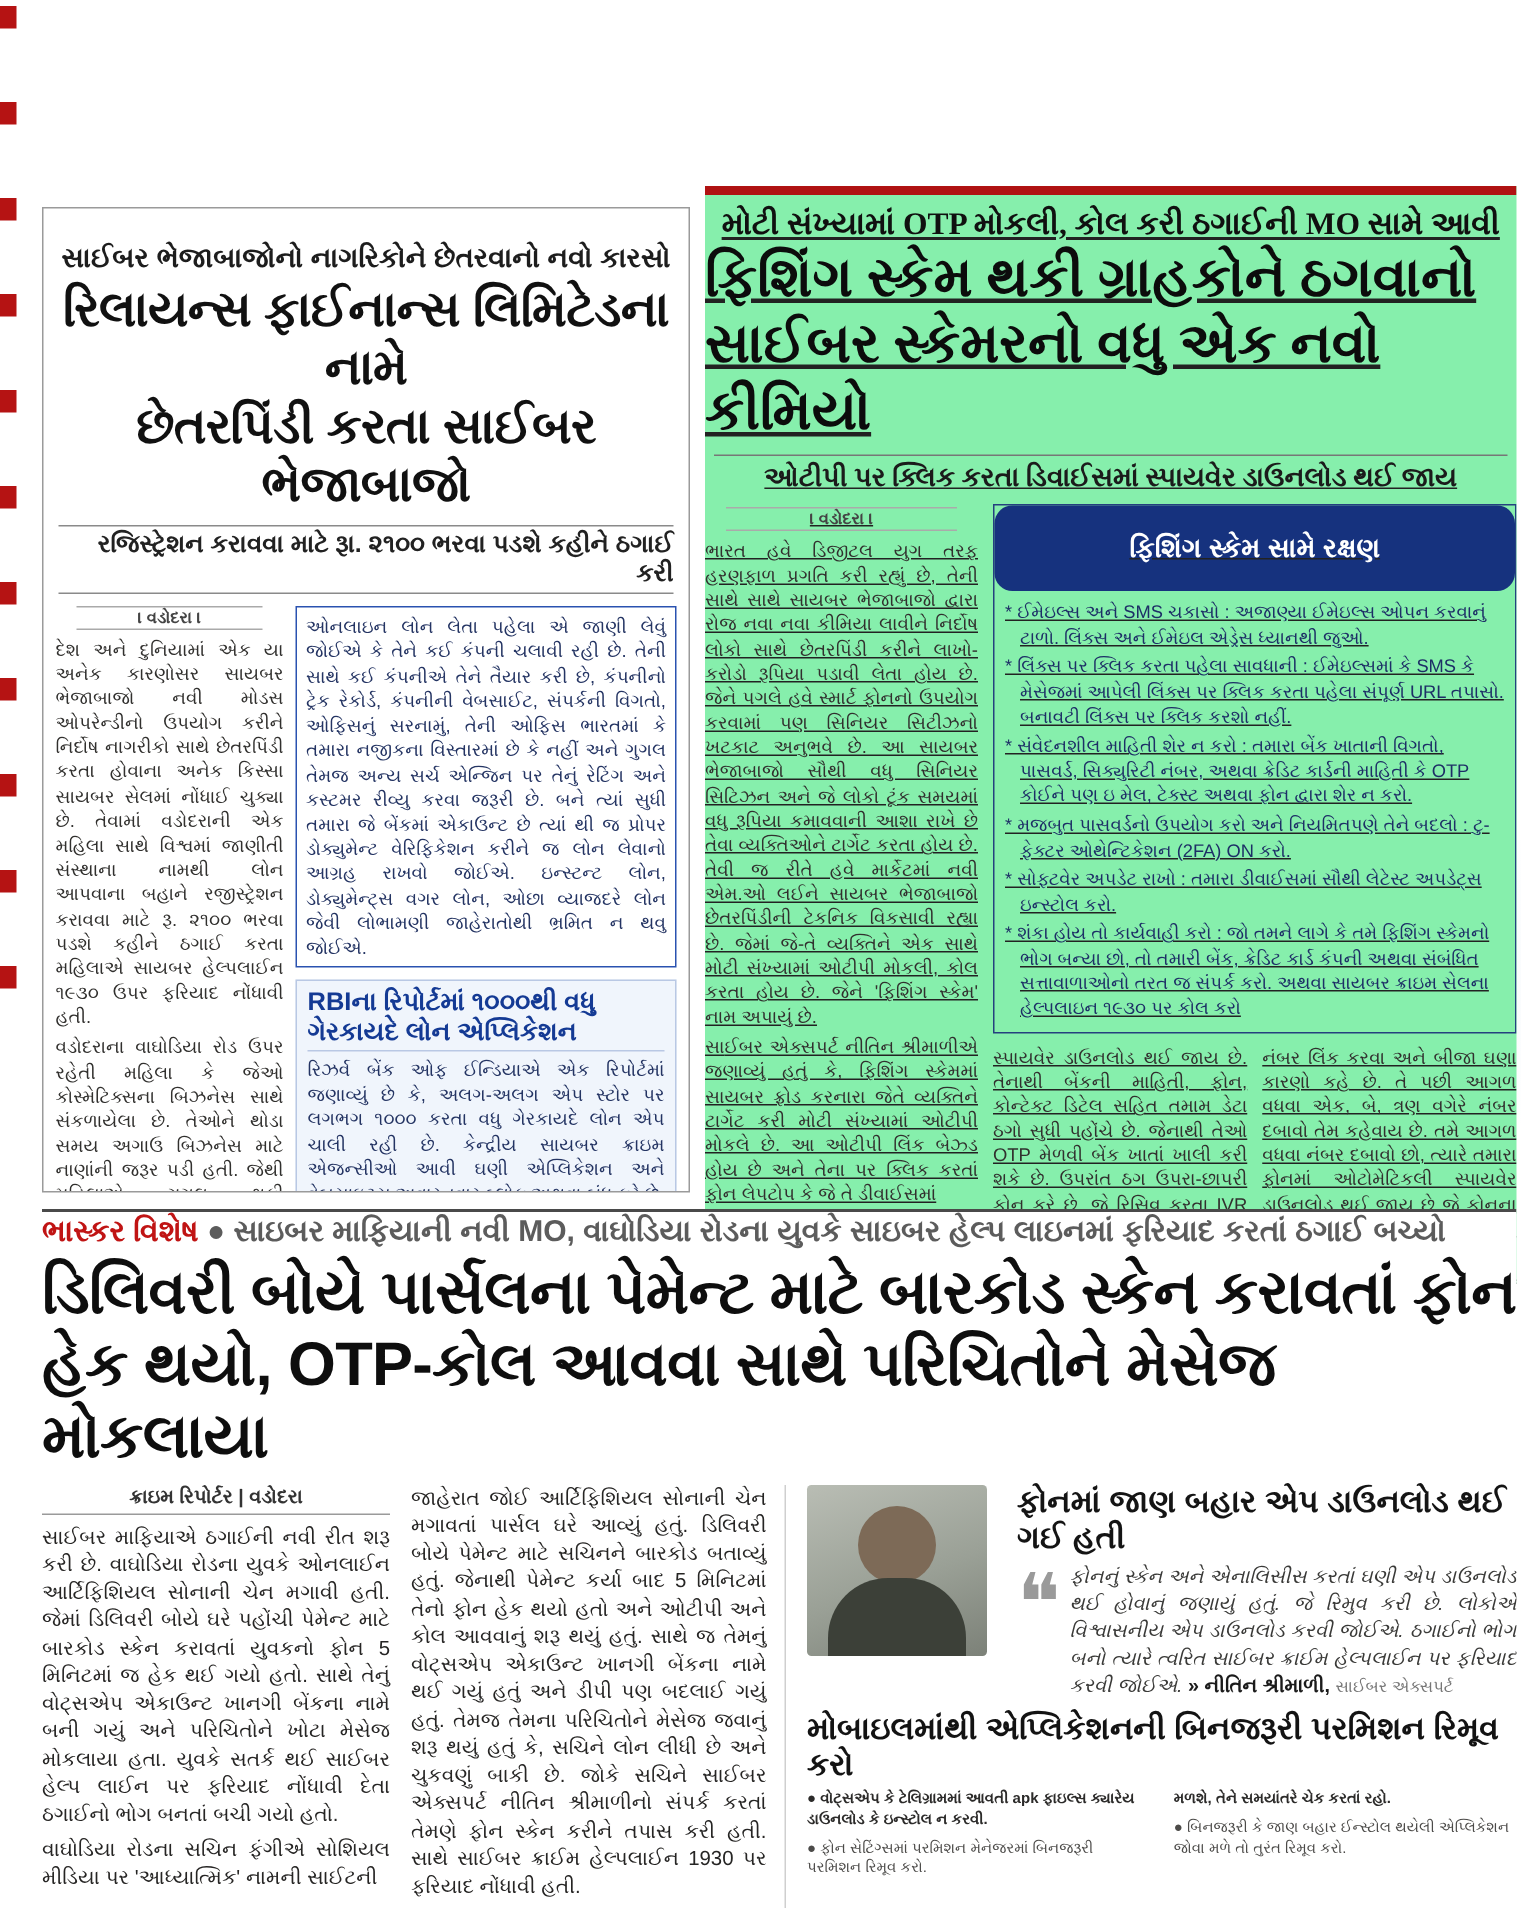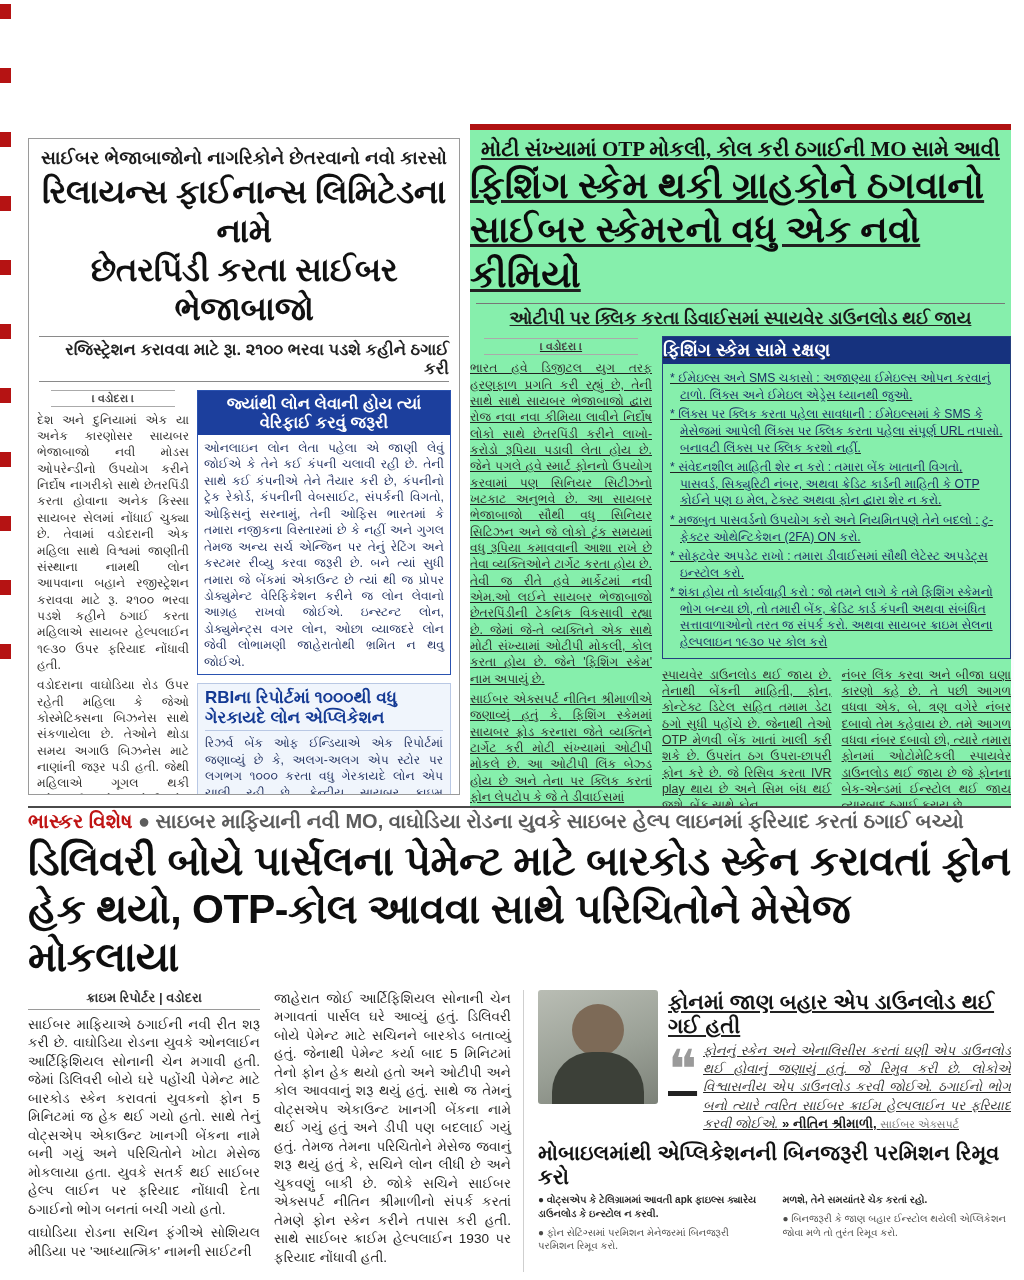--- a/index.html
+++ b/index.html
@@ -8,21 +8,21 @@
   .page { position:absolute; inset:0; background:#ffffff; }
 
   
   .edge-marker { position:absolute; left:0; width:11px; height:15px; background:#b51313; }
 
   
   .watermark { position:absolute; left:585px; top:540px; width:230px; height:230px; border:10px solid rgba(120,130,150,.10); border-radius:50%; display:flex; align-items:center; justify-content:center; font-size:150px; font-weight:bold; color:rgba(120,130,150,.10); pointer-events:none; }
   .wash { position:absolute; right:10px; top:560px; width:210px; height:230px; background:radial-gradient(ellipse at 60% 40%, rgba(140,180,220,.12), rgba(140,180,220,0) 70%); pointer-events:none; }
 
   
-  .art-left { position:absolute; left:28px; top:138px; width:432px; height:657px; border:1px solid #9a9a9a; background:#fff; padding:6px 8px; overflow:hidden; }
+  .art-left { position:absolute; left:28px; top:138px; width:432px; height:657px; border:1px solid #9a9a9a; background:#fff; padding:20px 8px; overflow:hidden; }
   .al-kicker { text-align:center; font-weight:bold; font-size:18.5px; color:#1d1d1d; padding:2px 0 4px; }
   .al-headline { text-align:center; font-weight:bold; font-size:33px; line-height:1.18; color:#111; letter-spacing:-.5px; }
   .al-subhead { text-align:right; font-weight:bold; font-size:16.5px; color:#222; border-top:1px solid #8a8a8a; border-bottom:1px solid #8a8a8a; margin:7px 2px 6px; padding:3px 0; }
   .al-body { display:flex; gap:8px; }
   .col-narrow { width:152px; flex:none; }
   .dateline { text-align:center; font-weight:bold; font-size:11px; color:#444; border-top:1px solid #aaa; border-bottom:1px solid #aaa; padding:1px 0; margin:2px 14px 5px; }
   .bodytext p { font-size:12.3px; line-height:1.33; text-align:justify; color:#31302e; margin-bottom:4px; }
   .bodytext p::first-letter { padding-left:0; }
   .al-right { flex:1; display:flex; flex-direction:column; }
   .box-loan { border:1px solid #2a52b0; margin-top:2px; }
@@ -35,40 +35,40 @@
   
   .art-right { position:absolute; left:470px; top:124px; width:541px; height:732px; background:#86efac; overflow:hidden; border-bottom:3px double #555; padding-bottom:4px;text-decoration:underline; }
   .redbar { height:6px; background:#b01212; margin-bottom:7px; }
   .ar-kicker { font-family:"Liberation Serif", serif; text-align:center; font-weight:bold; font-size:21px; color:#101010; }
   .ar-headline { font-family:"Liberation Serif", serif; text-align:left; font-weight:bold; font-size:37px; line-height:1.2; color:#0c0c0c; margin-top:2px; }
   .ar-subhead { font-family:"Liberation Serif", serif; text-align:center; font-weight:bold; font-size:18px; color:#1b1b1b; border-top:1px solid #777; margin:6px 6px 7px; padding-top:4px; }
   .ar-body { display:flex; gap:10px; }
   .ar-col1 { width:182px; flex:none; }
   .ar-rightzone { flex:1; display:flex; flex-direction:column; }
   .box-protect { border:1px solid #24407f; }
-  .box-protect-hd { background:#16327e; color:#fff; font-weight:bold; font-size:18px; padding:3px 0; }
+  .box-protect-hd { background:#16327e; color:#fff; font-weight:bold; font-size:18px; text-align:center; padding:18px 0;border-radius:12px; }
   .box-protect-bd { padding:6px 7px 4px; }
   .box-protect-bd p { font-size:12.2px; line-height:1.36; color:#1d2f66; text-align:left; margin-bottom:3px; padding-left:10px; text-indent:-10px; }
   .ar-bottom { display:flex; gap:10px; margin-top:8px; }
   .ar-bottom .bcol { flex:1; }
 
   
   .art-bottom { position:absolute; left:28px; top:806px; width:983px; height:470px; background:#fff; overflow:hidden; }
   .bk-row { border-top:2px solid #4a4a4a; padding:2px 0 3px; font-size:20px; font-weight:bold; }
   .bk-label { color:#c01414; }
   .bk-rest { color:#5c5c5c; }
   .b-headline { font-weight:bold; font-size:41px; line-height:1.17; color:#0e0e0e; letter-spacing:-.5px; margin:2px 0 8px; }
   .b-cols { display:flex; gap:14px; }
   .b-col1 { width:232px; flex:none; }
   .b-col2 { width:250px; flex:none; border-right:1px solid #cfcfcf; padding-right:12px; }
   .byline { text-align:center; font-size:13px; border-bottom:1px solid #9a9a9a; padding-bottom:3px; margin-bottom:6px; }
   .byline b { color:#333; }
   .b-body p { font-size:13.6px; line-height:1.36; text-align:justify; color:#262524; margin-bottom:5px; }
   .b-right { flex:1; }
-  .photo-row { display:flex; gap:10px;text-decoration:underline; }
+  .photo-row { display:flex; gap:20px; }
   .photo { width:120px; height:114px; flex:none; border-radius:3px; background:linear-gradient(160deg,#b9bdb4 0%,#9aa096 55%,#7c8178 100%); position:relative; overflow:hidden; }
   .photo::before { content:""; position:absolute; left:34px; top:14px; width:52px; height:52px; border-radius:50%; background:#7d6a57; }
   .photo::after { content:""; position:absolute; left:14px; top:62px; width:92px; height:60px; border-radius:40px 40px 0 0; background:#3c4038; }
   .p-head { font-weight:bold; font-size:21px; color:#141414; margin-bottom:4px; }
   .quote-wrap { display:flex; gap:6px; }
   .quote-mark { font-size:54px; line-height:.8; color:#9a9a9a; flex:none; margin-top:6px; }
   .quote-text { font-size:13.2px; line-height:1.38; color:#3a3a38; text-align:justify; font-style:italic; }
   .quote-attr b { font-style:normal; color:#1b1b1b; }
   .quote-attr span { font-size:11px; color:#777; font-style:normal; }
   .tips-title { font-weight:bold; font-size:21px; color:#131313; margin:8px 0 4px; }
@@ -109,21 +109,20 @@
     <div class="al-body">
       <div class="col-narrow">
         <div class="dateline">। વડોદરા ।</div>
         <div class="bodytext">
             <p>દેશ અને દુનિયામાં એક યા અનેક કારણોસર સાયબર ભેજાબાજો નવી મોડસ ઓપરેન્ડીનો ઉપયોગ કરીને નિર્દોષ નાગરીકો સાથે છેતરપિંડી કરતા હોવાના અનેક કિસ્સા સાયબર સેલમાં નોંધાઈ ચુક્યા છે. તેવામાં વડોદરાની એક મહિલા સાથે વિશ્વમાં જાણીતી સંસ્થાના નામથી લોન આપવાના બહાને રજીસ્ટ્રેશન કરાવવા માટે રૂ. ૨૧૦૦ ભરવા પડશે કહીને ઠગાઈ કરતા મહિલાએ સાયબર હેલ્પલાઈન ૧૯૩૦ ઉપર ફરિયાદ નોંધાવી હતી.</p>
             <p>વડોદરાના વાઘોડિયા રોડ ઉપર રહેતી મહિલા કે જેઓ કોસ્મેટિક્સના બિઝનેસ સાથે સંકળાયેલા છે. તેઓને થોડા સમય અગાઉ બિઝનેસ માટે નાણાંની જરૂર પડી હતી. જેથી મહિલાએ ગૂગલ થકી ઓનલાઈન લોન માટેની શોધ શરૂ કરી હતી. તે દરમિયાન વિશ્વમાં જાણીતી રિલાયન્સ ફાઈનાન્સ લિમિટેડ નામથી એક લિંક મળી આવી હતી. જેના પર ઈન્કવાયરી ફોર્મ ભરવા જણાવ્યું અને તે ભરતા જ કંપની તરફથી ફોન આવ્યો હતો. જેમાં તેઓને કંપની તરફથી રૂા. ૧ લાખ થી રૂા. ૫૦ લાખ સુધીની લોન આપવાની ઓફર કરવામાં આવી હતી. જો કે મહિલાને રૂા. ૧૦ લાખની જરૂર જણાતા મહિલાએ રૂા.૧૦ લાખની લોન લેવા માટેની તૈયારી બતાવી</p>
           </div>
       </div>
       <div class="al-right">
         <div class="box-loan">
-          <div class="box-loan-hd">જ્યાંથી લોન લેવાની હોય ત્યાં વેરિફાઈ કરવું જરૂરી</div>
           <div class="box-loan-bd">
               <p>ઓનલાઇન લોન લેતા પહેલા એ જાણી લેવું જોઈએ કે તેને કઈ કંપની ચલાવી રહી છે. તેની સાથે કઈ કંપનીએ તેને તૈયાર કરી છે, કંપનીનો ટ્રેક રેકોર્ડ, કંપનીની વેબસાઈટ, સંપર્કની વિગતો, ઓફિસનું સરનામું, તેની ઓફિસ ભારતમાં કે તમારા નજીકના વિસ્તારમાં છે કે નહીં અને ગુગલ તેમજ અન્ય સર્ચ એન્જિન પર તેનું રેટિંગ અને કસ્ટમર રીવ્યુ કરવા જરૂરી છે. બને ત્યાં સુધી તમારા જે બેંકમાં એકાઉન્ટ છે ત્યાં થી જ પ્રોપર ડોક્યુમેન્ટ વેરિફિકેશન કરીને જ લોન લેવાનો આગ્રહ રાખવો જોઈએ. ઇન્સ્ટન્ટ લોન, ડોક્યુમેન્ટ્સ વગર લોન, ઓછા વ્યાજદરે લોન જેવી લોભામણી જાહેરાતોથી ભ્રમિત ન થવુ જોઈએ.</p>
             </div>
         </div>
         <div class="box-rbi">
           <div class="box-rbi-hd">RBIના રિપોર્ટમાં ૧૦૦૦થી વધુ ગેરકાયદે લોન એપ્લિકેશન</div>
           <div class="box-rbi-bd">
               <p>રિઝર્વ બેંક ઓફ ઈન્ડિયાએ એક રિપોર્ટમાં જણાવ્યું છે કે, અલગ-અલગ એપ સ્ટોર પર લગભગ ૧૦૦૦ કરતા વધુ ગેરકાયદે લોન એપ ચાલી રહી છે. કેન્દ્રીય સાયબર ક્રાઇમ એજન્સીઓ આવી ઘણી એપ્લિકેશન અને વેબસાઇટ્સ અવારનવાર બ્લોક અથવા બંધ કરે છે, પરંતુ આ પ્રકારે ફ્રોડ કરનારા નવી મોડસ ઓપરેન્ડી થકી નવી વેબસાઈટ કે સોશિયલ મીડિયા થકી કોન્ટેક્ટ કરી લોકોને છેતરવાનું ચાલુ જ રાખે છે.</p>
             </div>
         </div>

